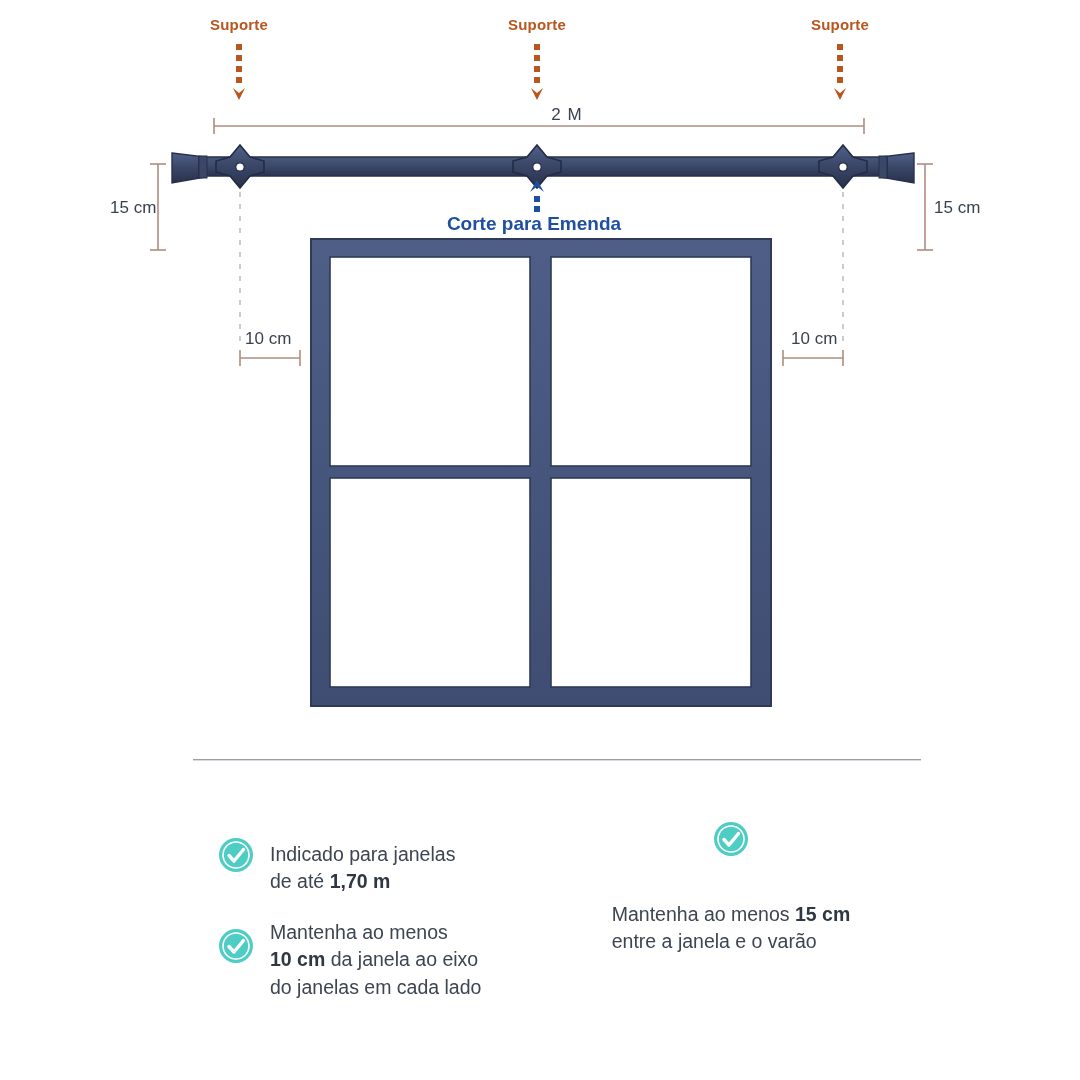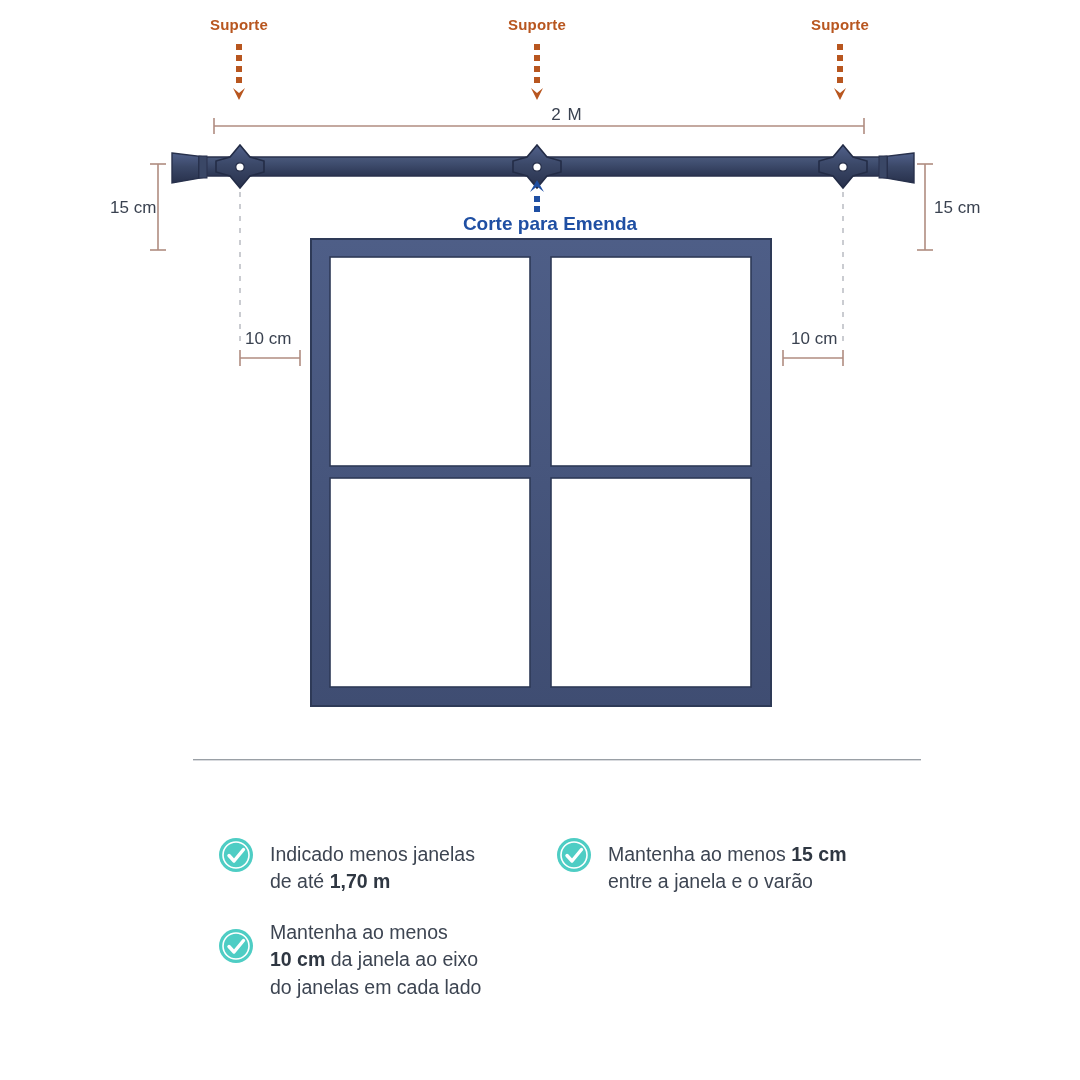--- a/index.html
+++ b/index.html
@@ -57,21 +57,20 @@
   }
 
   
   .corte-label {
     position: absolute;
     font-size: 19px;
     font-weight: bold;
     color: #1f4fa3;
     transform: translateX(-50%);
     white-space: nowrap;
-    margin-left: 16px;
   }
   .corte-arrow {
     position: absolute;
     transform: translateX(-50%);
     width: 14px;
     height: 32px;
   }
 
   
   .cm-label {
@@ -112,21 +111,21 @@
   .bullet .btext {
     font-size: 19.5px;
     line-height: 1.42;
     color: #3d4552;
     white-space: pre-line;
   }
   .bullet .btext b { font-weight: bold; color: #2f3742; }
 
   .bullet-1 { left: 25px;  top: 18px;  width: 330px; }
   .bullet-2 { left: 25px;  top: 96px;  width: 340px; }
-  .bullet-3 { left: 363px; top: 18px;  width: 350px; }
+  .bullet-3 { left: 363px; top: 26px;  width: 350px; flex-direction: column; }
 </style>
 </head>
 <body>
 
 <div id="stage">
 
   <svg class="abs" width="1080" height="1080" viewBox="0 0 1080 1080" style="left:0;top:0;" xmlns="http://www.w3.org/2000/svg">
     <defs>
       <linearGradient id="rodGrad" x1="0" y1="0" x2="0" y2="1">
         <stop offset="0%" stop-color="#4a597c"></stop>
@@ -278,21 +277,21 @@
 
   <div class="bullets">
 
     <div class="bullet bullet-1">
       <svg class="check" viewBox="0 0 36 36" xmlns="http://www.w3.org/2000/svg">
         <circle cx="18" cy="18" r="17" fill="#4ecdc4"></circle>
         <circle cx="18" cy="18" r="13" fill="none" stroke="#ffffff" stroke-width="1.6"></circle>
         <path d="M11,18.5 L16,24 L25.5,12.5" fill="none" stroke="#ffffff" stroke-width="3.4" stroke-linecap="round" stroke-linejoin="round"></path>
       </svg>
       <div class="btext">
-        <span>Indicado menos janelas
+        <span>Indicado para janelas
 de até </span><b>1,70 m</b>
       </div>
     </div>
 
     <div class="bullet bullet-2">
       <svg class="check" viewBox="0 0 36 36" xmlns="http://www.w3.org/2000/svg">
         <circle cx="18" cy="18" r="17" fill="#4ecdc4"></circle>
         <circle cx="18" cy="18" r="13" fill="none" stroke="#ffffff" stroke-width="1.6"></circle>
         <path d="M11,18.5 L16,24 L25.5,12.5" fill="none" stroke="#ffffff" stroke-width="3.4" stroke-linecap="round" stroke-linejoin="round"></path>
       </svg>

